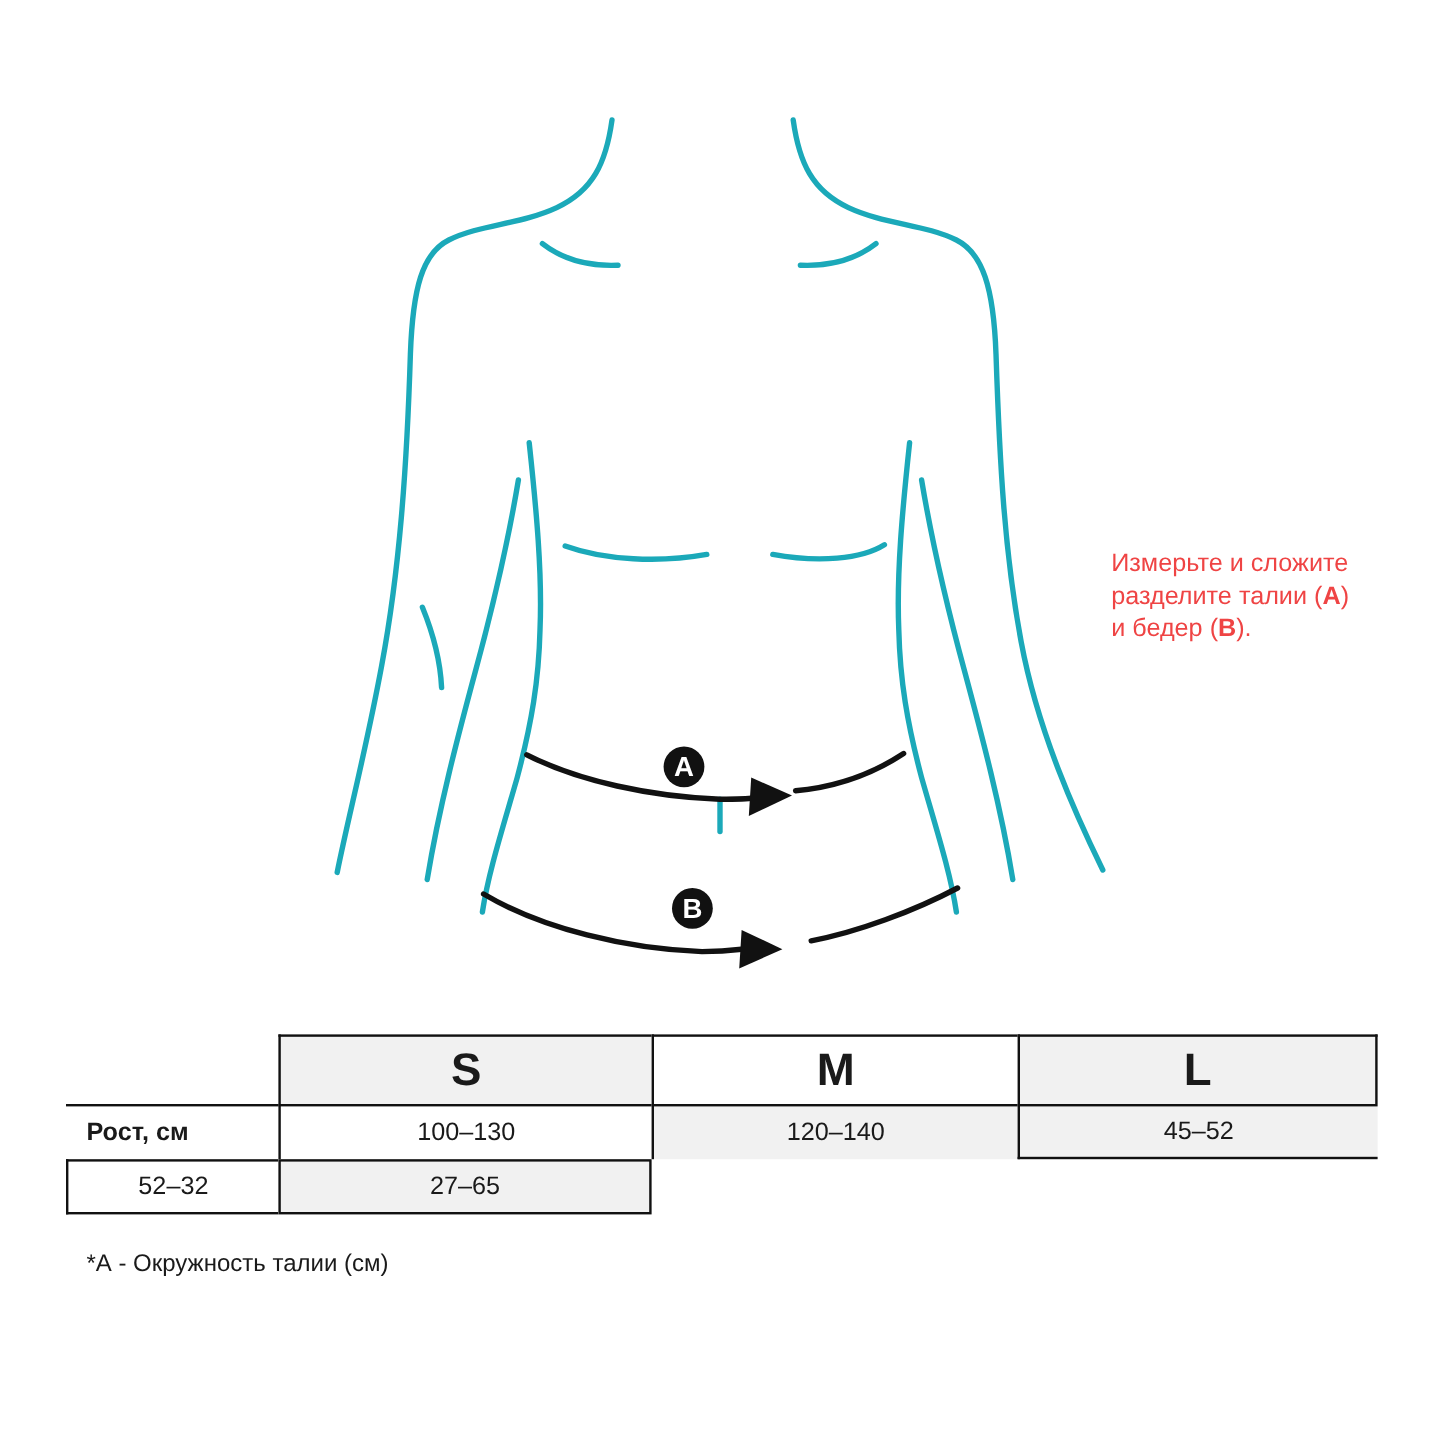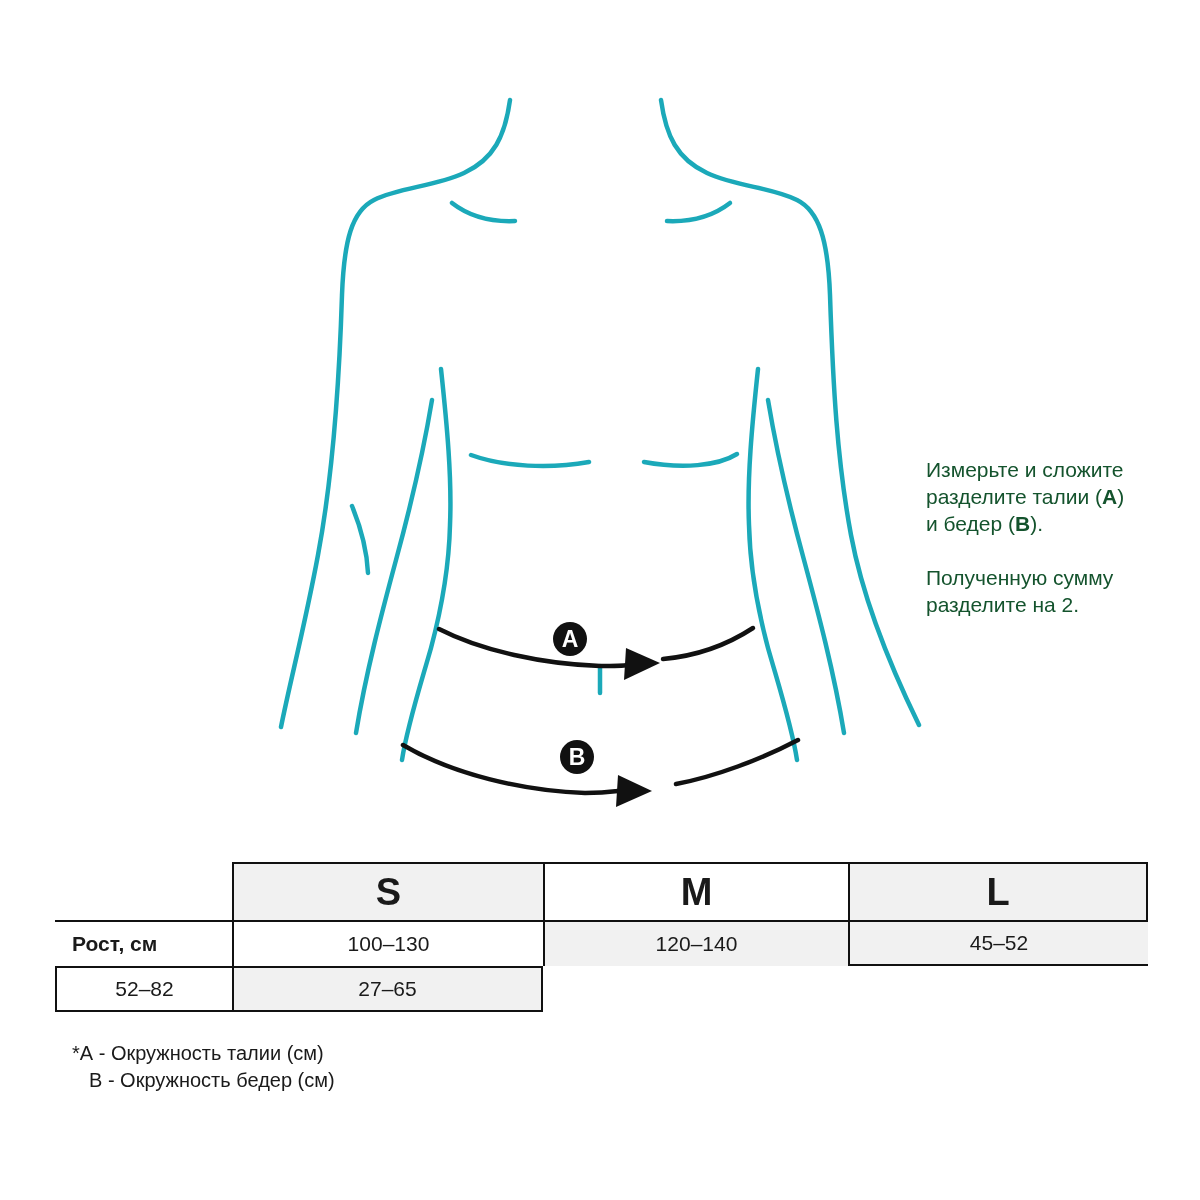--- a/index.html
+++ b/index.html
@@ -7,21 +7,21 @@
     --ink:#111111;
     --shade:#f1f1f1;
   }
   *{box-sizing:border-box;margin:0;padding:0;}
   html,body{background:#ffffff;}
   body{font-family:"Liberation Sans",sans-serif;color:#1a1a1a;}
   .canvas{position:relative;width:1200px;height:1200px;background:#ffffff;overflow:hidden;}
 
   .diagram-svg{position:absolute;left:0;top:0;}
 
-  .instructions{position:absolute;left:926px;top:456px;width:230px;font-size:21px;line-height:27px;color:#14532d;}
+  .instructions{position:absolute;left:926px;top:456px;width:230px;font-size:21px;line-height:27px;color:#ef4444;}
   .instructions p{margin:0 0 27px 0;}
   .instructions b{font-weight:bold;}
 
   .size-table{
     position:absolute;left:55px;top:862px;
     display:grid;
     grid-template-columns:177px 311px 305px 300px;
     grid-template-rows:58px 46px 46px;
   }
   .c{display:flex;align-items:center;justify-content:center;font-size:21px;background:#ffffff;}
@@ -78,40 +78,35 @@
       </g>
     </g>
   </svg>
 
   <div class="instructions">
     <p>
       <span>Измерьте и сложите</span><br>
       <span>разделите талии (</span><b>А</b><span>)</span><br>
       <span>и бедер (</span><b>В</b><span>).</span>
     </p>
-    <p>
-      <span>Полученную сумму</span><br>
-      <span>разделите на 2.</span>
-    </p>
   </div>
 
   <div class="size-table">
 
     <div class="c"></div>
     <div class="c hdr bt bl shade">S</div>
     <div class="c hdr bt bl">M</div>
     <div class="c hdr bt bl br shade">L</div>
 
     <div class="c rowlabel bt">Рост, см</div>
     <div class="c bt bl">100–130</div>
     <div class="c bt bl shade">120–140</div>
 
     <div class="c bt bb bl shade">45–52</div>
-    <div class="c bt bb bl">52–82</div>
+    <div class="c bt bb bl">52–32</div>
     <div class="c bt bb bl br shade">27–65</div>
   </div>
 
   <div class="footnotes">
     <div class="fn1">*А - Окружность талии (см)</div>
-    <div class="fn2">В - Окружность бедер (см)</div>
   </div>
 
 </div>
 
 </body></html>

